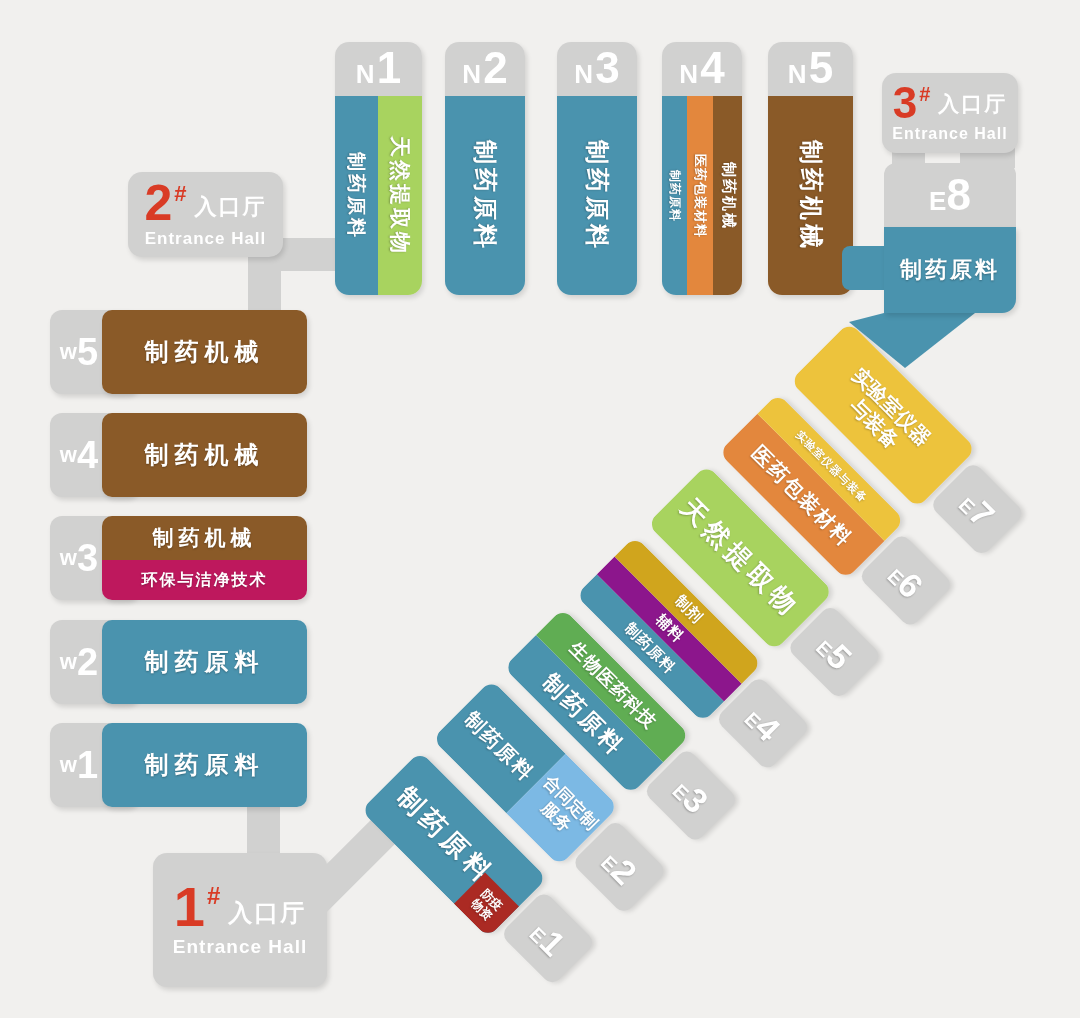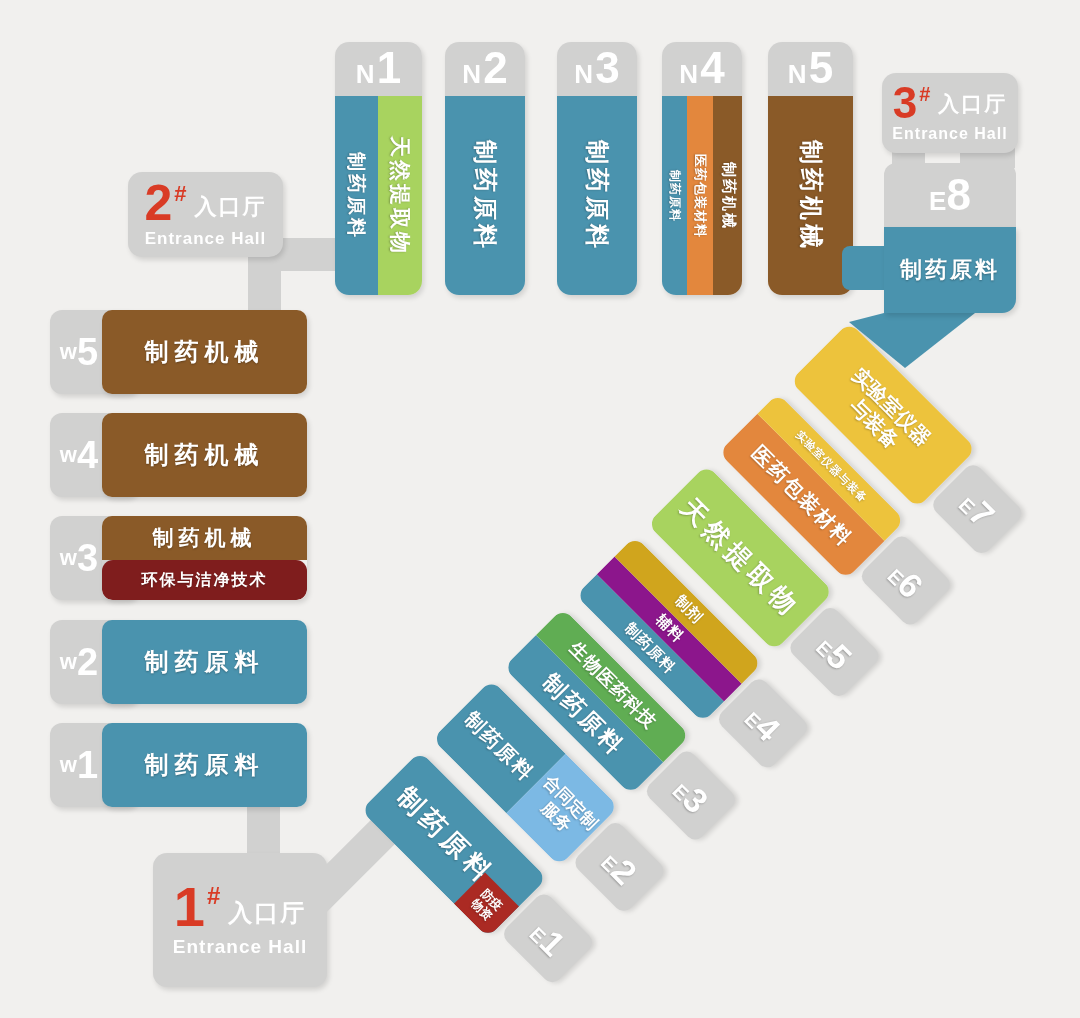--- a/index.html
+++ b/index.html
@@ -203,21 +203,21 @@
   <div class="wtab shadow" style="top:516px;">
     <div class="lab">
         <span class="l">w</span>
         <span class="n">3</span>
       </div>
   </div>
   <div class="wbar shadow" style="top:516px;">
     <div class="wrow" style="height:44px;background:#8a5a28;">
       <div class="hz" style="font-size:21px;letter-spacing:5px;">制药机械</div>
     </div>
-    <div class="wrow" style="flex:1;background:#7f1d1d;border-radius:11px;">
+    <div class="wrow" style="flex:1;background:#be185d;">
       <div class="hz" style="font-size:16px;letter-spacing:2px;">环保与洁净技术</div>
     </div>
   </div>
 
   <div class="wtab shadow" style="top:620px;">
     <div class="lab">
         <span class="l">w</span>
         <span class="n">2</span>
       </div>
   </div>

